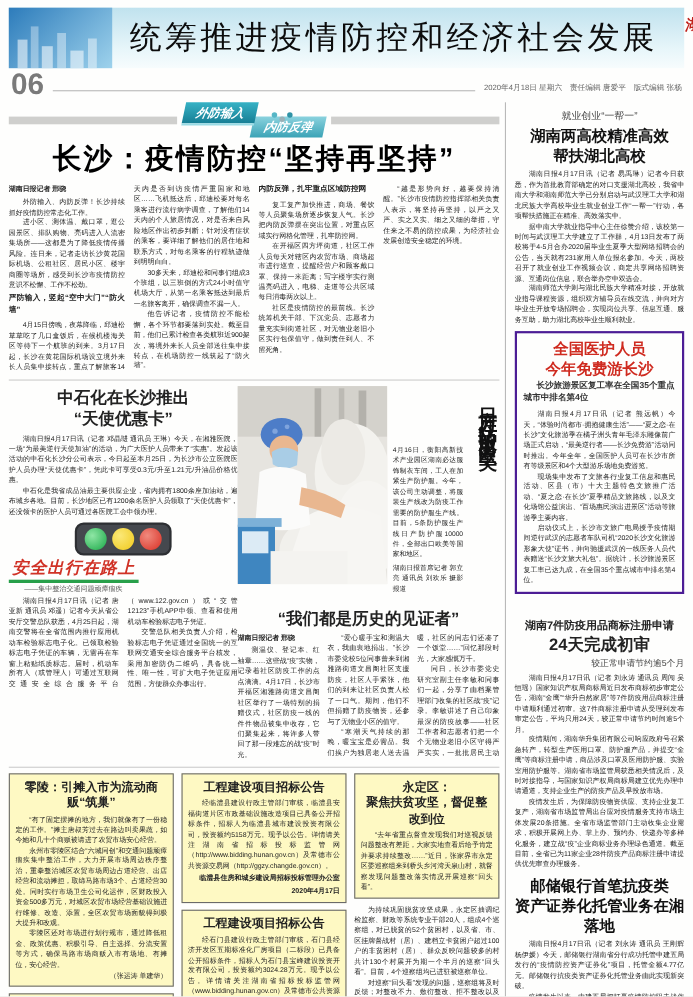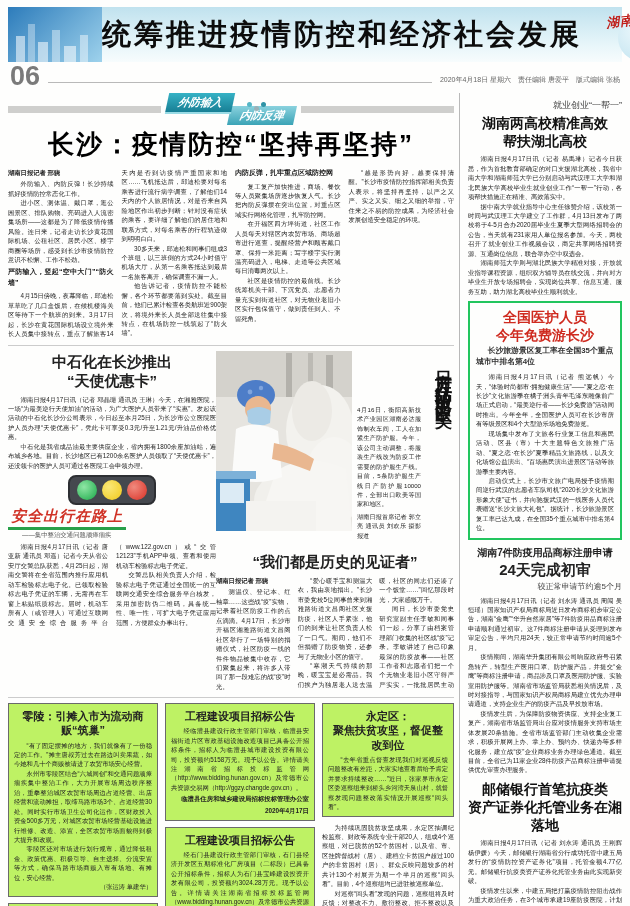--- a/index.html
+++ b/index.html
@@ -11,22 +11,22 @@
   .banner{margin:7px 8px 0;height:55px;background:linear-gradient(180deg,#c0e2ee 0%,#e8f6fa 70%,#f7fcfd 100%);
           display:flex;align-items:center;position:relative;}
   .banner-decor{width:94px;height:55px;background:linear-gradient(135deg,#2d7cbb,#9ed2ec);position:relative;overflow:hidden;flex:none;}
   .banner-decor i{position:absolute;background:rgba(255,255,255,.55);}
   .bd1{left:8px;bottom:0;width:9px;height:26px;}
   .bd2{left:20px;bottom:0;width:7px;height:38px;background:rgba(255,255,255,.35)!important;}
   .bd3{left:30px;bottom:0;width:10px;height:20px;}
   .bd4{left:44px;bottom:0;width:8px;height:32px;background:rgba(255,255,255,.4)!important;}
   .bd5{left:56px;bottom:0;width:12px;height:16px;}
   .bd6{left:72px;bottom:0;width:8px;height:27px;background:rgba(255,255,255,.45)!important;}
-  .banner-title{flex:1;text-align:center;font-family:"Liberation Serif",serif;font-weight:700;
-                font-size:29px;letter-spacing:3px;color:#0c0c0c;white-space:nowrap;}
+  .banner-title{flex:1;text-align:center;font-family:"Liberation Serif",serif;font-weight:400;
+                font-size:29px;letter-spacing:3px;color:#0c0c0c;white-space:nowrap;margin-left:16px;}
   .masthead-wrap{width:86px;height:55px;flex:none;position:relative;}
   .masthead-circle{position:absolute;right:4px;top:8px;width:46px;height:46px;border-radius:50%;
                    background:radial-gradient(circle at 40% 35%,#eaf7fb,#bfe2ef);}
   .masthead{position:absolute;right:6px;top:4px;color:#c01f1a;font-weight:bold;font-size:13px;
             font-style:italic;transform:rotate(-7deg);letter-spacing:1px;white-space:nowrap;}
 
   
   .pageinfo{display:flex;align-items:flex-end;margin:1px 10px 3px;}
   .pagenum{font-size:27px;font-weight:bold;color:#7a7a7a;line-height:1;}
   .pi-rule{flex:1;border-bottom:1px solid #b9b9b9;margin:0 8px 7px;}
@@ -91,32 +91,32 @@
 
   .witness{margin-top:22px;}
   .witness h2{text-align:center;font-size:15px;margin:2px 0 4px;font-weight:900;}
   .cols3{column-count:3;column-gap:7px;column-fill:auto;height:116px;overflow:hidden;}
 
   
   .botrow{display:flex;gap:7px;margin-top:2px;}
   .bcol1{width:150px;flex:none;}
   .bcol2{width:150px;flex:none;}
   .bcol3{flex:1;min-width:0;}
-  .boxed{border:1px solid #6a6a6a;padding:4px 5px;margin-bottom:6px;background:#bef264;}
+  .boxed{border:1px solid #6a6a6a;padding:4px 5px;margin-bottom:6px;background:#fef9c3;}
   .boxed h3{text-align:center;font-size:11px;line-height:1.3;margin:1px 0 3px;font-weight:900;}
   .credit{text-align:right;font-size:6.3px;margin-top:1px;}
   .sig{text-align:right;font-size:6.4px;font-weight:bold;margin-top:2px;line-height:1.5;}
 
   
   .r-art{margin-bottom:5px;}
-  .r-kicker{text-align:right;font-size:9px;color:#444;margin:6px 0 2px;}
+  .r-kicker{text-align:center;font-size:9px;color:#444;margin:6px 0 2px;}
   .r-title{text-align:center;font-weight:900;font-size:14px;line-height:1.3;margin:0 0 4px;color:#111;}
   .r-body{font-size:6.3px;line-height:1.5;text-align:justify;}
   .r-body p{margin:0;text-indent:2em;}
-  .redbox{border:2px solid #22c55e;padding:5px 6px;margin:5px 0 6px;}
+  .redbox{border:2px solid #4c1d95;padding:5px 6px;margin:5px 0 22px;}
   .redbox .r-title{color:#cf2b20;font-size:14px;margin-bottom:2px;}
   .r-sub{font-size:7.8px;color:#333;font-weight:bold;line-height:1.4;margin:1px 0 4px;text-indent:1.5em;}
   .tm-kicker{text-align:center;font-weight:900;font-size:10px;margin:2px 0 1px;}
   .tm-title{text-align:center;font-weight:900;font-size:15px;margin:0;}
   .tm-sub{text-align:right;font-size:8px;color:#444;margin:1px 0 4px;}
 </style>
 </head>
 <body>
 
 <div class="page">

